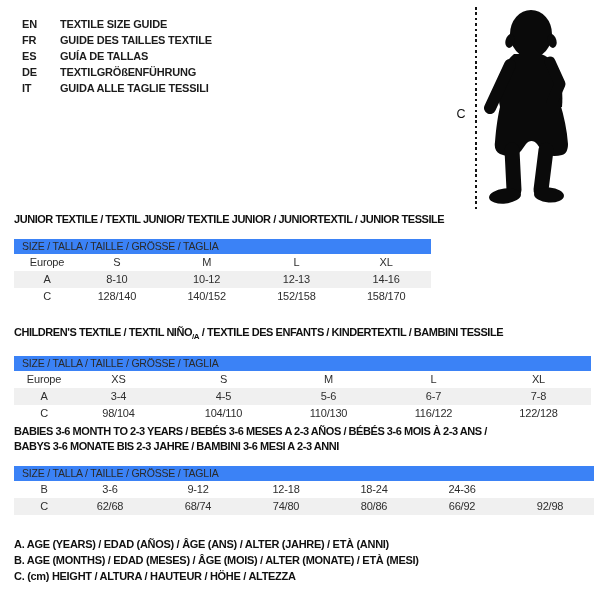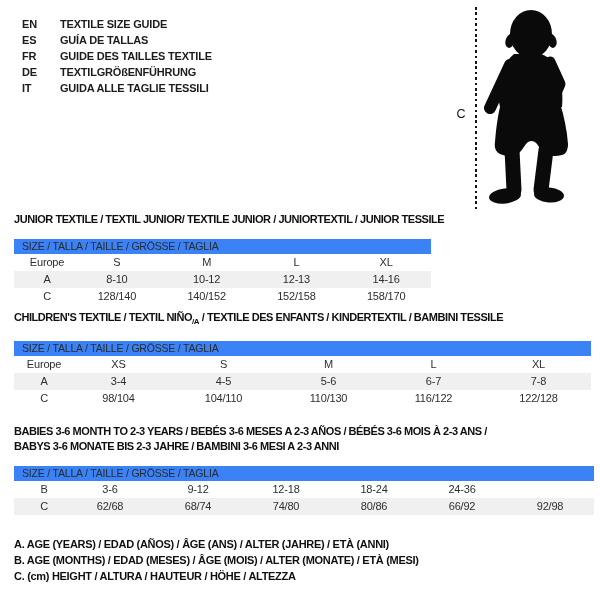--- a/index.html
+++ b/index.html
@@ -40,26 +40,26 @@
 <body>
 
 <div id="page">
 
   <div class="langs">
     <div class="lang-row">
       <span class="lang-code">EN</span>
       <span class="lang-label">TEXTILE SIZE GUIDE</span>
     </div>
     <div class="lang-row">
+      <span class="lang-code">FR</span>
+      <span class="lang-label">GUIDE DES TAILLES TEXTILE</span>
+    </div>
+    <div class="lang-row">
       <span class="lang-code">ES</span>
       <span class="lang-label">GUÍA DE TALLAS</span>
-    </div>
-    <div class="lang-row">
-      <span class="lang-code">FR</span>
-      <span class="lang-label">GUIDE DES TAILLES TEXTILE</span>
     </div>
     <div class="lang-row">
       <span class="lang-code">DE</span>
       <span class="lang-label">TEXTILGRÖßENFÜHRUNG</span>
     </div>
     <div class="lang-row">
       <span class="lang-code">IT</span>
       <span class="lang-label">GUIDA ALLE TAGLIE TESSILI</span>
     </div>
   </div>
@@ -106,21 +106,21 @@
     </div>
     <div class="tbl-row cols4">
       <span class="row-label">C</span>
       <span class="cell">128/140</span>
       <span class="cell">140/152</span>
       <span class="cell">152/158</span>
       <span class="cell">158/170</span>
     </div>
   </div>
 
-  <div class="size-table" style="top:311px;width:577px;">
+  <div class="size-table" style="top:326px;width:577px;">
     <div class="tbl-title"><span>CHILDREN'S TEXTILE / TEXTIL NIÑO</span><span class="sub">/A</span><span> / TEXTILE DES ENFANTS / KINDERTEXTIL / BAMBINI TESSILE</span></div>
     <div class="tbl-bar">SIZE / TALLA / TAILLE / GRÖSSE / TAGLIA</div>
     <div class="tbl-row cols5">
       <span class="row-label">Europe</span>
       <span class="cell">XS</span>
       <span class="cell">S</span>
       <span class="cell">M</span>
       <span class="cell">L</span>
       <span class="cell">XL</span>
     </div>

